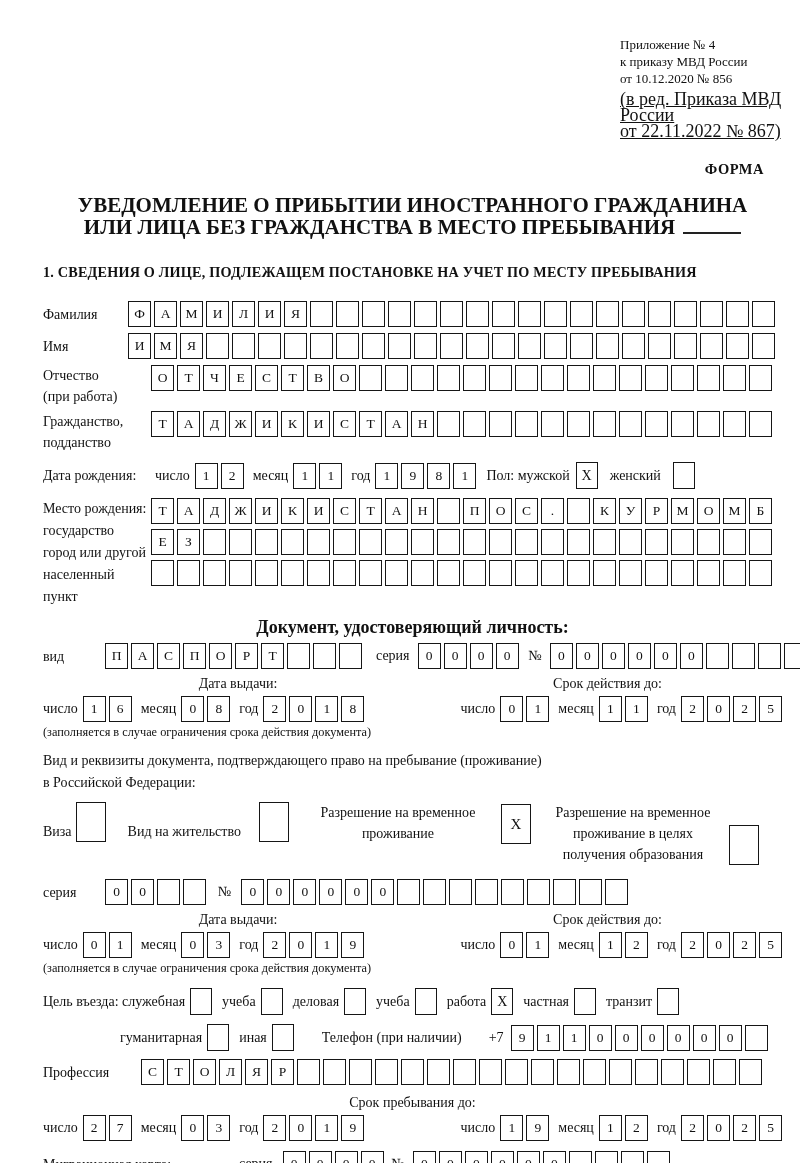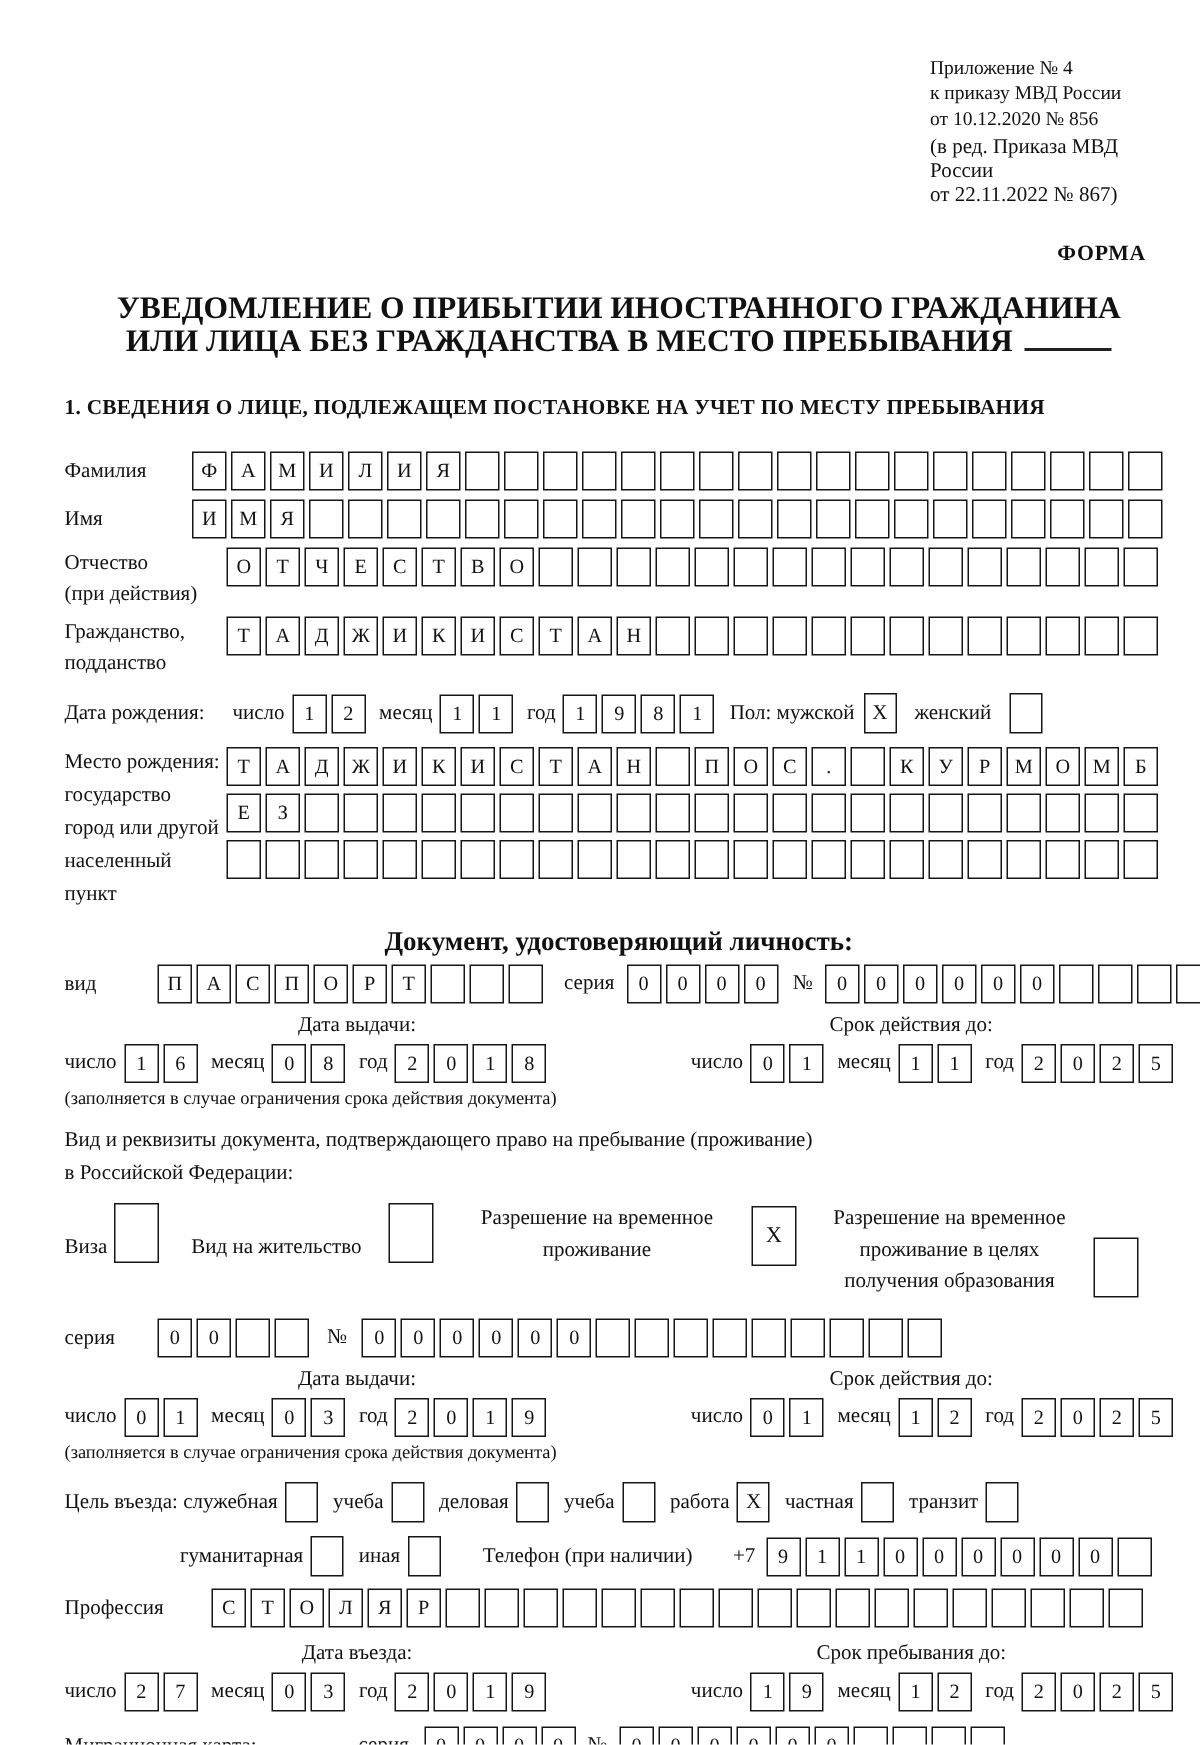--- a/index.html
+++ b/index.html
@@ -7,21 +7,21 @@
   body {
     width: 800px; height: 1163px;
     font-family: "Liberation Serif", "DejaVu Serif", serif;
     color: #111; font-size: 14px;
     position: relative; overflow: hidden;
   }
   .page { padding: 36px 18px 10px 43px; }
 
   
   .annex { margin-left: 577px; font-size: 13px; line-height: 17px; }
-  .annex-note { margin-left: 577px; font-size: 14px; line-height: 16px; margin-top: 4px; }
+  .annex-note { margin-left: 577px; font-size: 18px; line-height: 16px; margin-top: 4px; text-decoration: underline; }
   .forma { text-align: right; margin-right: 18px; font-weight: bold; font-size: 14.5px; margin-top: 22px; letter-spacing: .5px; }
 
   .title { text-align: center; font-weight: bold; font-size: 21px; line-height: 22px; margin-top: 16px; }
   .title-underline { display: inline-block; width: 58px; border-bottom: 2px solid #222; height: 14px; margin-left: 8px; }
 
   .sec-heading { font-weight: bold; font-size: 14.2px; margin-top: 26px; letter-spacing: .2px; }
 
   
   .row { display: flex; align-items: center; margin-top: 6px; }
   .row.top { align-items: flex-start; }
@@ -153,21 +153,21 @@
         <span class="cell"></span>
         <span class="cell"></span>
         <span class="cell"></span>
         <span class="cell"></span>
       </span>
   </div>
 
   <div class="row top">
     <span class="lbl w108">
       <span>Отчество</span><br>
-      <span>(при действия)</span>
+      <span>(при работа)</span>
     </span>
     <span class="grid">
         <span class="cell">О</span>
         <span class="cell">Т</span>
         <span class="cell">Ч</span>
         <span class="cell">Е</span>
         <span class="cell">С</span>
         <span class="cell">Т</span>
         <span class="cell">В</span>
         <span class="cell">О</span>
@@ -583,21 +583,20 @@
         <span class="cell"></span>
         <span class="cell"></span>
         <span class="cell"></span>
         <span class="cell"></span>
         <span class="cell"></span>
         <span class="cell"></span>
       </span>
   </div>
 
   <div class="two-col-head" style="margin-top:10px">
-    <span class="h-left">Дата въезда:</span>
     <span class="h-right">Срок пребывания до:</span>
   </div>
   <div class="dates-row">
     <span class="dgroup left">
       <span class="dlbl">число</span>
       <span class="grid">
           <span class="cell">2</span>
           <span class="cell">7</span>
         </span>
       <span class="dlbl">месяц</span>

